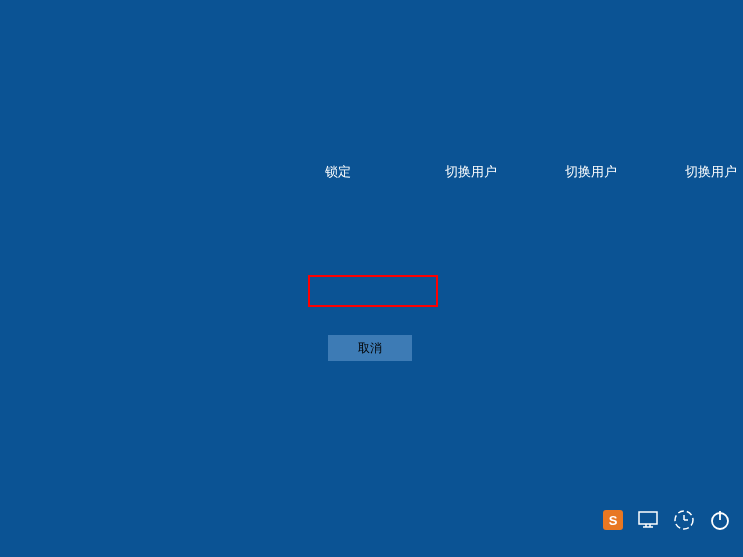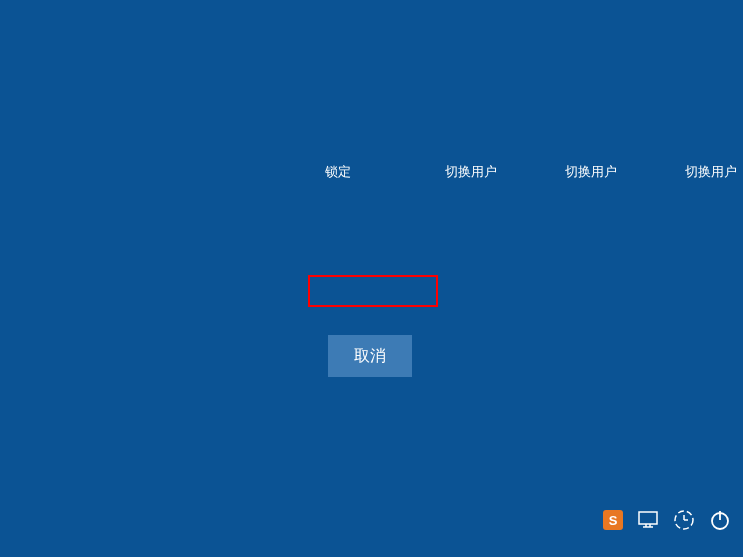--- a/index.html
+++ b/index.html
@@ -36,25 +36,25 @@
       width: 130px;
       height: 32px;
       border: 2px solid #ff0000;
       pointer-events: none;
     }
     .cancel-button {
       position: absolute;
       left: 328px;
       top: 335px;
       width: 84px;
-      height: 42px;
+      height: 26px;
       background-color: #3d7bb5;
-      color: #ffffff;
+      color: #000000;
       border: none;
-      font-size: 16px;
+      font-size: 12px;
       cursor: pointer;
       font-family: "Microsoft YaHei", "Segoe UI", sans-serif;
     }
     .tray {
       position: absolute;
       right: 12px;
       bottom: 26px;
       display: flex;
       align-items: center;
       gap: 14px;

